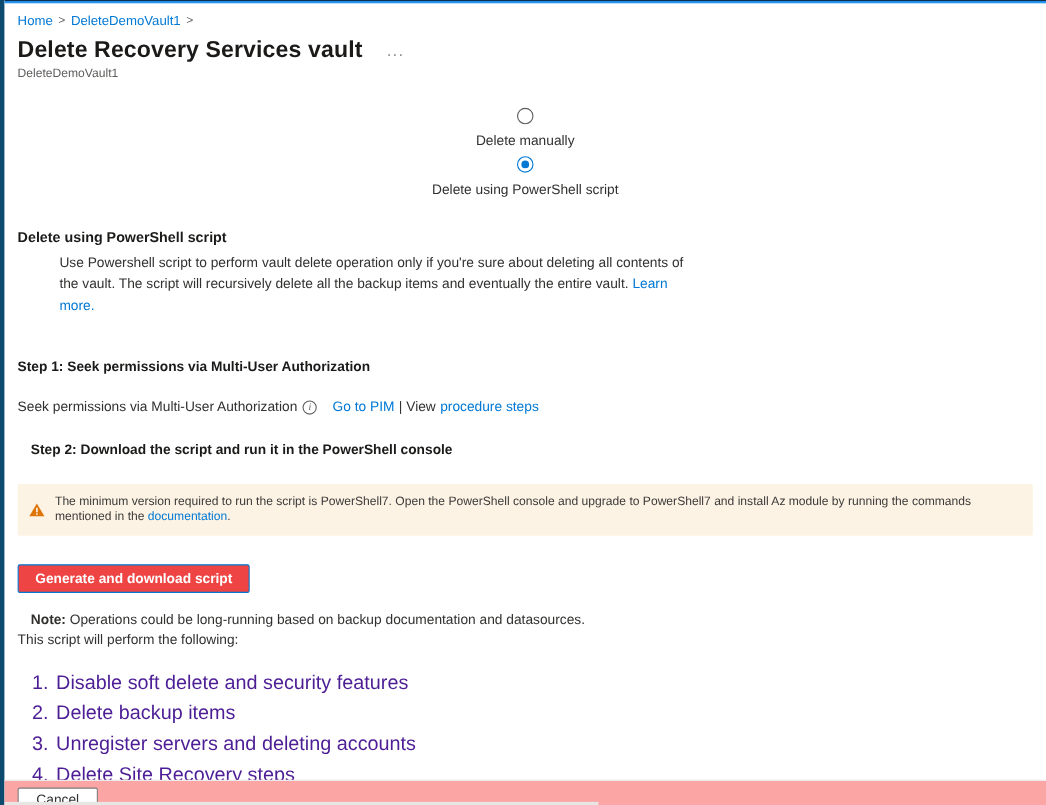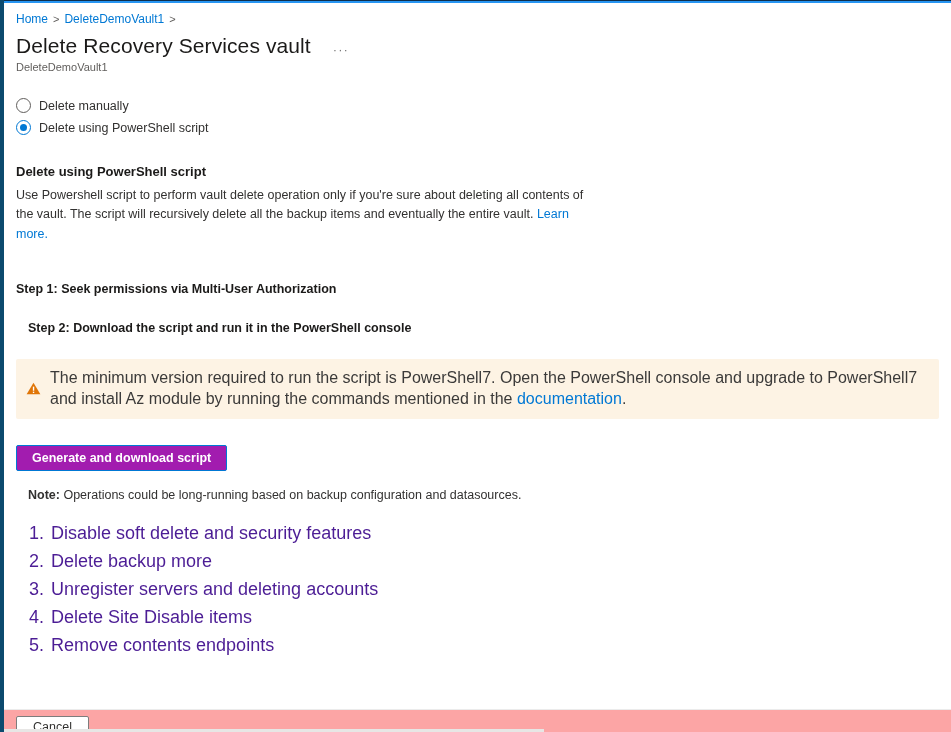--- a/index.html
+++ b/index.html
@@ -13,46 +13,46 @@
     height:3px; width:100%;
     border-top:1px solid #0d2f4e; background:#2795f2;
   }
   .content { padding:7px 12px 0 12px; }
   
   .breadcrumb { font-size:12px; color:#605e5c; display:flex; align-items:center; gap:5px; margin-top:2px; }
   .breadcrumb a { color:#0078d4; text-decoration:none; cursor:pointer; }
   .crumb-sep { color:#605e5c; font-size:11px; }
   
   .page-title-row { display:flex; align-items:center; margin-top:8px; }
-  .page-title { font-size:21px; font-weight:400; color:#1b1a19; letter-spacing:0.1px; }
+  .page-title { font-size:21px; font-weight:700; color:#1b1a19; letter-spacing:0.1px; }
   .ellipsis-menu { margin-left:22px; color:#7a7a7a; font-size:13px; letter-spacing:1px; cursor:pointer; line-height:1; padding-top:6px; }
   .page-subtitle { font-size:11px; color:#605e5c; margin-top:3px; }
   
   .radio-group { margin-top:25px; display:flex; flex-direction:column; gap:7px; }
-  .radio-row { display:flex; align-items:center; gap:8px; cursor:pointer; }
+  .radio-row { display:flex; align-items:center; gap:8px; cursor:pointer;flex-direction:column; }
   .radio-circle { width:15px; height:15px; border-radius:50%; border:1px solid #605e5c; background:#fff; flex:0 0 auto; position:relative; }
   .radio-circle.checked { border-color:#0078d4; }
   .radio-circle.checked::after { content:""; position:absolute; left:3px; top:3px; width:7px; height:7px; border-radius:50%; background:#0078d4; }
   .radio-label { font-size:12.5px; color:#323130; }
   
   .section-heading { margin-top:29px; font-size:13px; font-weight:700; color:#1b1a19; }
-  .section-desc { margin-top:7px; font-size:12.5px; color:#323130; line-height:1.55; max-width:582px; }
+  .section-desc { margin-top:7px; font-size:12.5px; color:#323130; line-height:1.55; max-width:582px;margin-left:38px; }
   a.inline-link { color:#0078d4; text-decoration:none; cursor:pointer; }
   .step-heading { font-size:12.5px; font-weight:700; color:#1b1a19; }
   .step1-heading { margin-top:38px; }
   .seek-row { margin-top:23px; font-size:12.5px; color:#323130; display:flex; align-items:center; }
   .info-icon { display:inline-flex; align-items:center; justify-content:center; width:13px; height:13px; border:1px solid #605e5c; border-radius:50%; font-size:9px; color:#605e5c; margin-left:5px; font-style:italic; font-family:"Liberation Serif",serif; }
   .seek-links { margin-left:14px; display:flex; align-items:center; gap:4px; }
   .step2-heading { margin-top:25px;margin-left:12px; }
   
   .warning-banner { margin-top:24px; background:#fdf3e4; padding:9px 10px; display:flex; align-items:center; gap:9px; border-radius:2px; }
   .warning-icon { flex:0 0 auto; width:15px; height:13px; }
-  .warning-text { font-size:16px; color:#3b3a39; line-height:1.3; }
+  .warning-text { font-size:11px; color:#3b3a39; line-height:1.3; }
   
-  .primary-button { margin-top:26px; display:inline-block; background:#a21caf; color:#ffffff; font-size:12.5px; font-weight:600; border:1px solid #0078d4; border-radius:2px; padding:5px 15px; cursor:pointer; font-family:inherit; }
+  .primary-button { margin-top:26px; display:inline-block; background:#ef4444; color:#ffffff; font-size:12.5px; font-weight:600; border:1px solid #0078d4; border-radius:2px; padding:5px 15px; cursor:pointer; font-family:inherit; }
   
   .note-block { margin-top:15px; font-size:12.5px; color:#323130; line-height:1.5; }
   .note-label { font-weight:700;padding-left:12px; }
   
   .script-steps { margin-top:16px; margin-left:33px; font-size:18px; color:#4c1d95; line-height:1.55; }
   .script-steps li { padding-left:2px; }
   
   .footer { position:absolute; left:0; right:0; bottom:0; height:23px; border-top:1px solid #ebebeb; background:#fca5a5; }
   .cancel-button { position:absolute; left:12px; top:6px; background:#ffffff; border:1px solid #7d7d7d; border-radius:2px; font-size:12.5px; color:#323130; padding:3px 16px; cursor:pointer; font-family:inherit; }
   .bottom-strip { position:absolute; left:0; bottom:0; width:540px; height:3px; background:#e7e6e5; }
@@ -94,20 +94,29 @@
 
     
     <div class="section-heading">Delete using PowerShell script</div>
     <div class="section-desc">
       <span>Use Powershell script to perform vault delete operation only if you're sure about deleting all contents of the vault. The script will recursively delete all the backup items and eventually the entire vault.</span>
       <a class="inline-link">Learn more.</a>
     </div>
 
     
     <div class="step-heading step1-heading">Step 1: Seek permissions via Multi-User Authorization</div>
+    <div class="seek-row">
+      <span>Seek permissions via Multi-User Authorization</span>
+      <span class="info-icon">i</span>
+      <span class="seek-links">
+        <a class="inline-link">Go to PIM</a>
+        <span>| View</span>
+        <a class="inline-link">procedure steps</a>
+      </span>
+    </div>
 
     
     <div class="step-heading step2-heading">Step 2: Download the script and run it in the PowerShell console</div>
 
     
     <div class="warning-banner">
       <svg class="warning-icon" viewBox="0 0 16 14">
         <path d="M8 0.8 L15.4 13.2 L0.6 13.2 Z" fill="#e07507"></path>
         <rect x="7.3" y="5" width="1.5" height="4.4" fill="#ffffff"></rect>
         <rect x="7.3" y="10.4" width="1.5" height="1.5" fill="#ffffff"></rect>
@@ -118,30 +127,31 @@
       </div>
     </div>
 
     
     <button class="primary-button">Generate and download script</button>
 
     
     <div class="note-block">
       <div>
         <span class="note-label">Note:</span>
-        <span>Operations could be long-running based on backup configuration and datasources.</span>
+        <span>Operations could be long-running based on backup documentation and datasources.</span>
       </div>
+      <div>This script will perform the following:</div>
     </div>
 
     
     <ol class="script-steps">
       <li>Disable soft delete and security features</li>
-      <li>Delete backup more</li>
+      <li>Delete backup items</li>
       <li>Unregister servers and deleting accounts</li>
-      <li>Delete Site Disable items</li>
+      <li>Delete Site Recovery steps</li>
       <li>Remove contents endpoints</li>
     </ol>
 
   </div>
 
   <div class="footer">
     <button class="cancel-button">Cancel</button>
   </div>
   <div class="bottom-strip"></div>
 </div>

